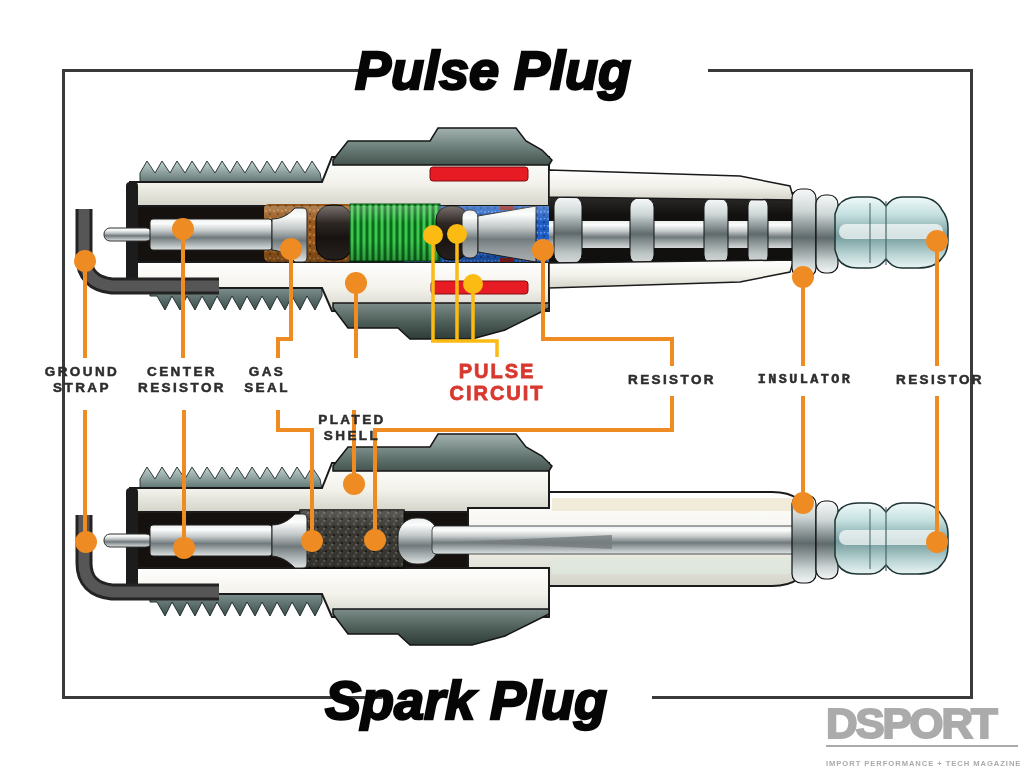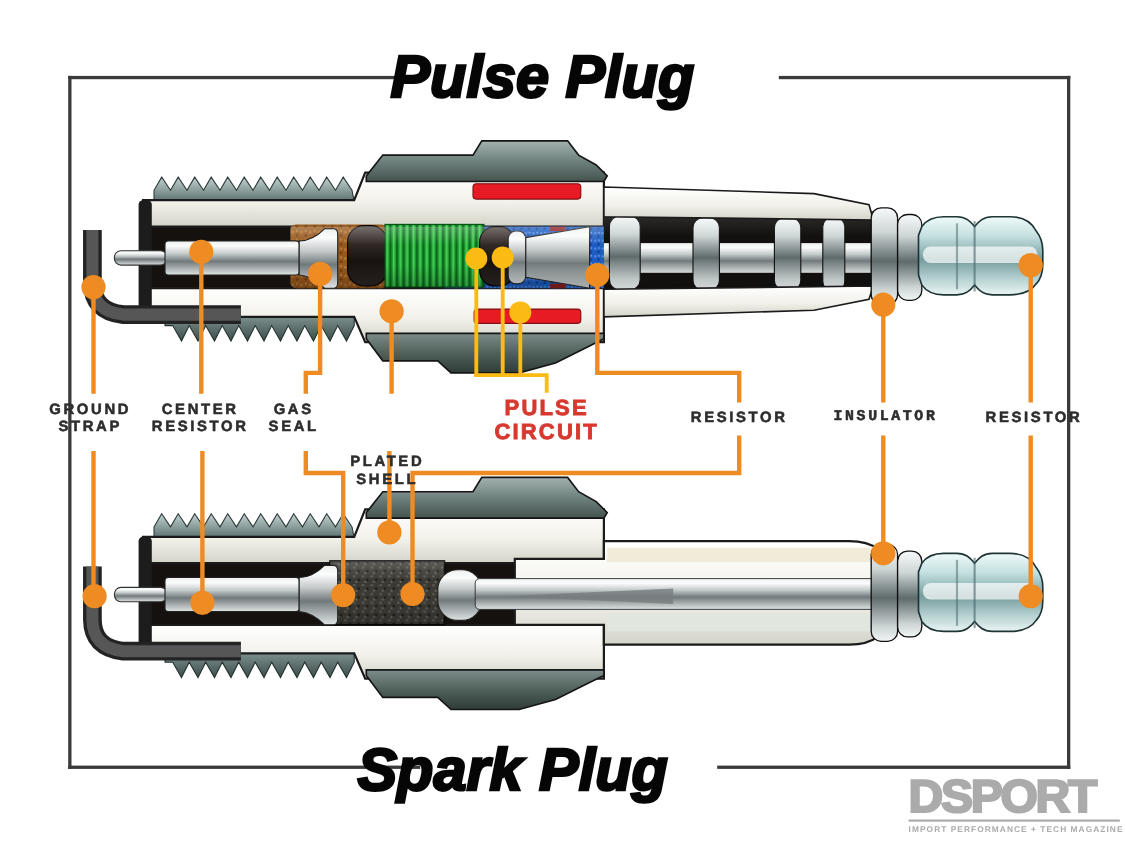--- a/index.html
+++ b/index.html
@@ -29,21 +29,21 @@
   }
   
   .logo{position:absolute;left:826px;top:704px;width:192px;z-index:7;color:var(--logo-gray);}
   .logo .name{
     font-size:42px;font-weight:bold;line-height:40px;letter-spacing:-2px;
     -webkit-text-stroke:2px var(--logo-gray);
     transform:scaleX(1.04);transform-origin:left center;white-space:nowrap;
   }
   .logo .tag{
     font-size:7.6px;font-weight:bold;letter-spacing:.95px;white-space:nowrap;
-    border-top:2px solid var(--logo-gray);padding-top:2px;margin-top:1px;
+    border-top:2px solid var(--logo-gray);padding-top:12px;margin-top:1px;
   }
   svg{position:absolute;left:0;top:0;z-index:3;}
 </style>
 </head>
 <body>
 
 <svg width="1024" height="768" viewBox="0 0 1024 768">
   <defs>
     <linearGradient id="metalV" x1="0" y1="0" x2="0" y2="1">
       <stop offset="0" stop-color="#eef0f0"></stop>

